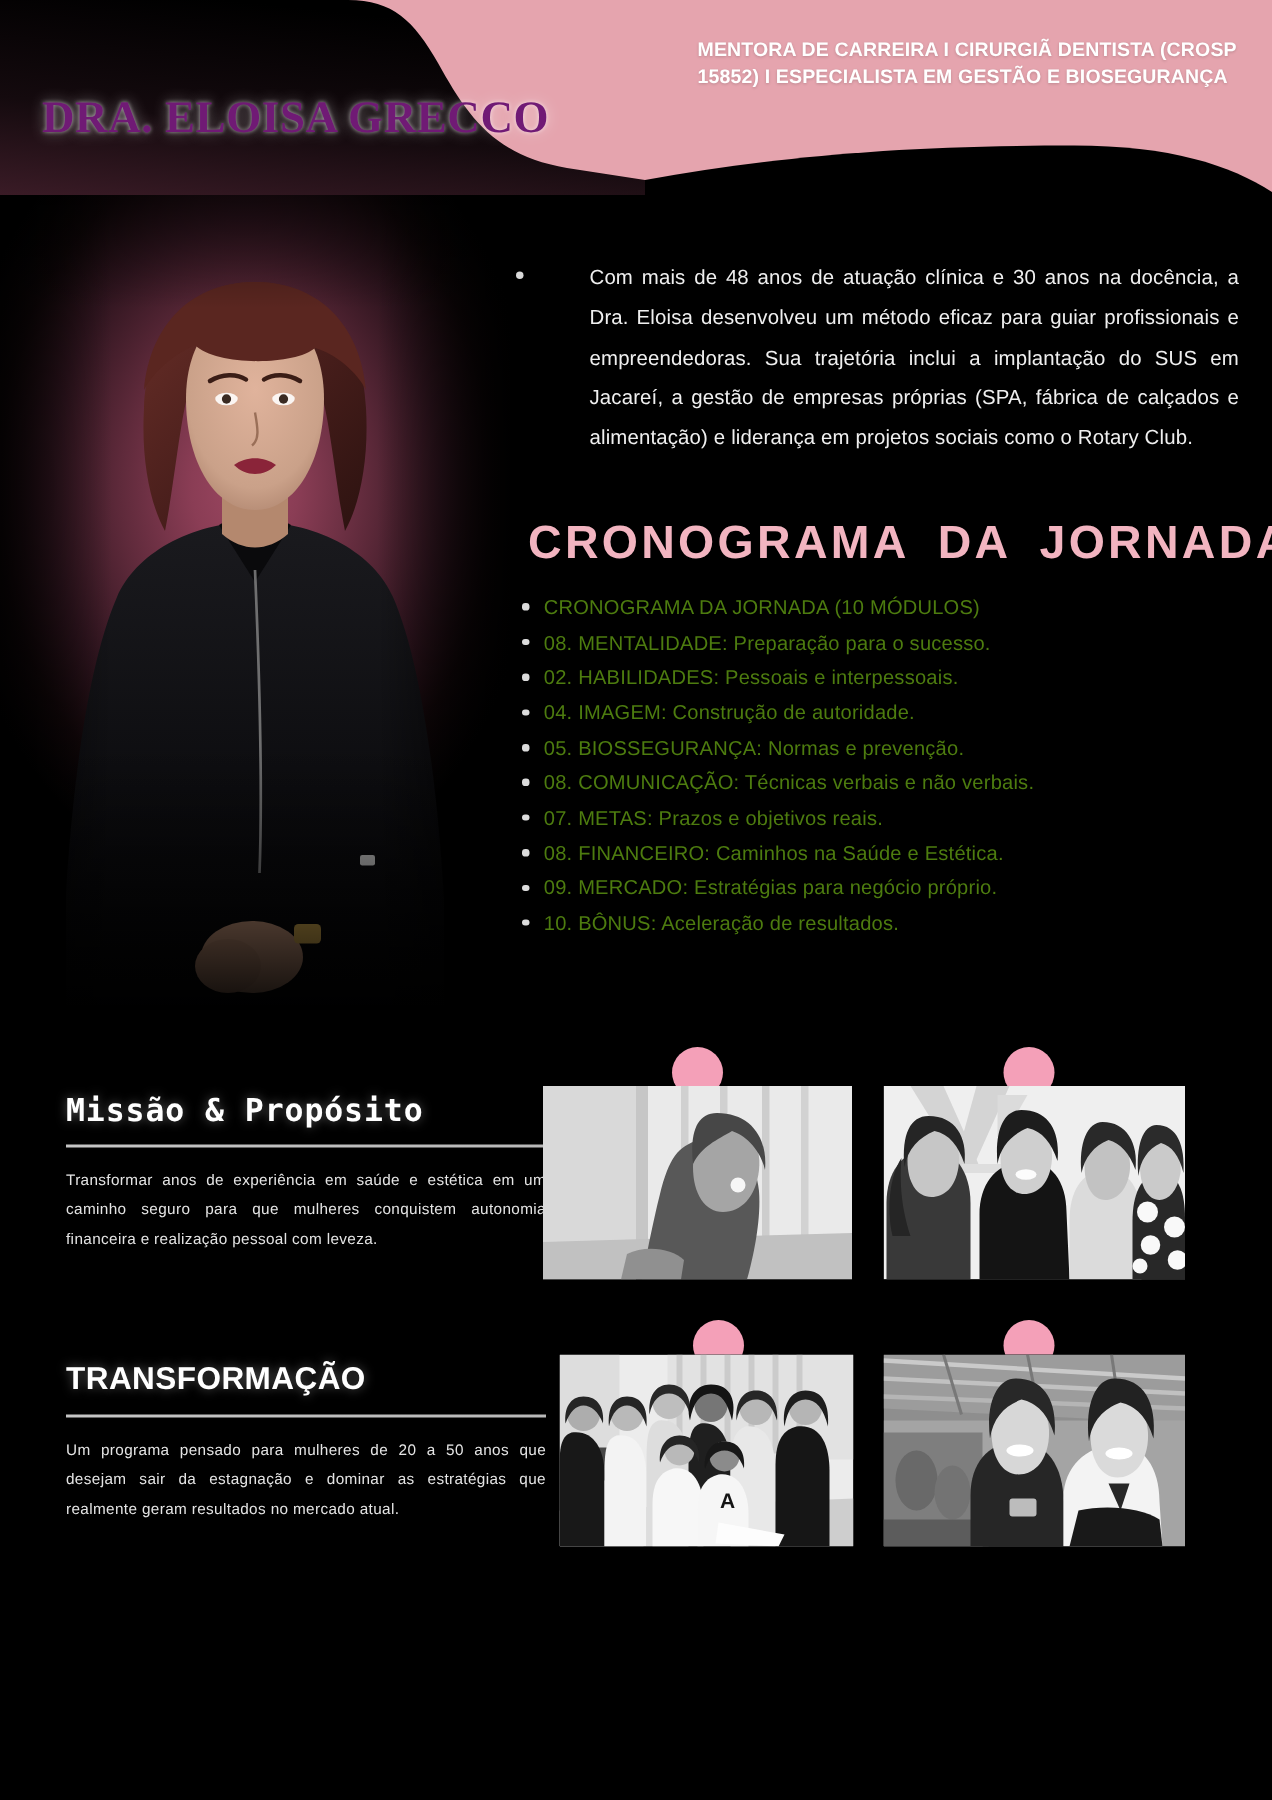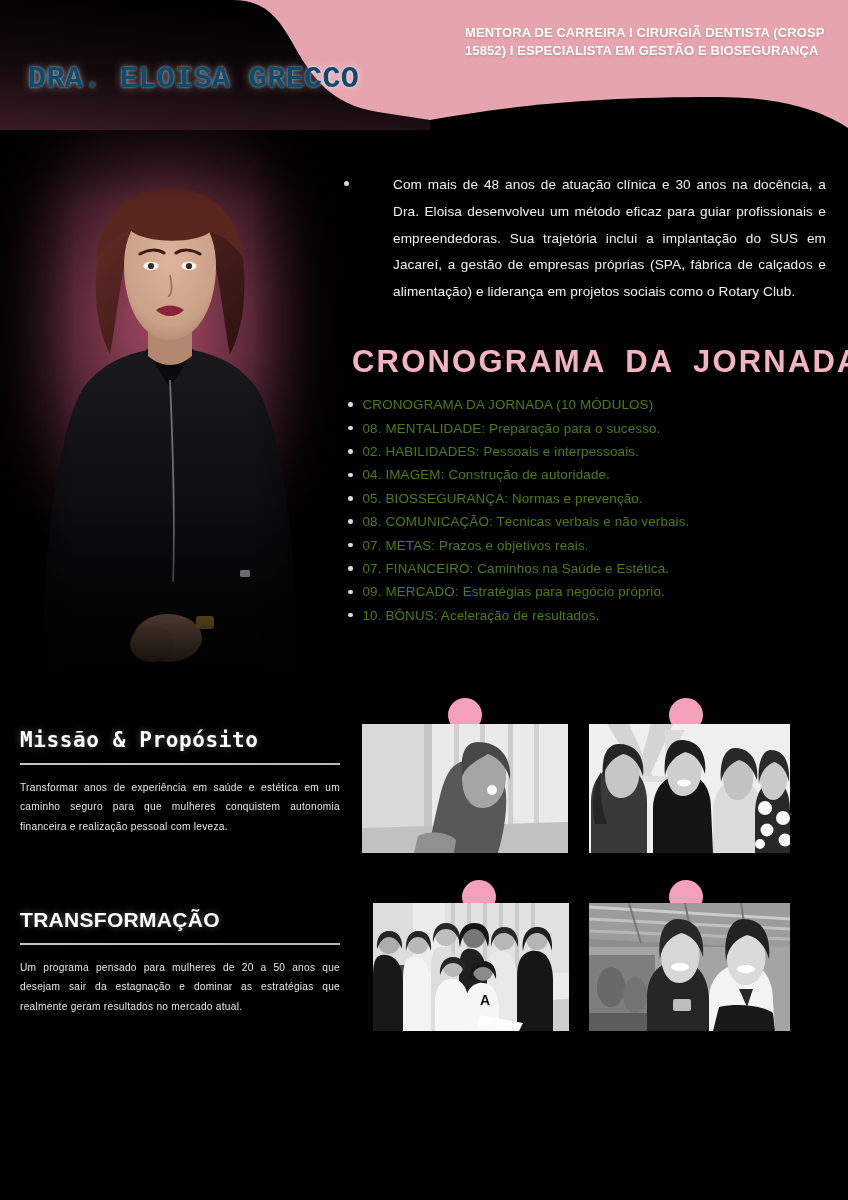--- a/index.html
+++ b/index.html
@@ -22,25 +22,25 @@
     background:#e5a4ae;
     overflow:hidden;
   }
   .header-black {
     position:absolute; left:0; top:0; width:848px; height:130px;
   }
   .header-black svg { display:block; }
 
   .name-title {
     position:absolute; left:28px; top:62px;
-    font-family:Liberation Mono, monospace;
+    font-family:Liberation Serif, serif;
     font-weight:bold;
     font-size:30px;
     letter-spacing:0.4px;
-    color:#0c4a6e;
+    color:#701a75;
     text-shadow:0 0 10px rgba(255,255,255,0.45), 0 0 3px rgba(255,255,255,0.6);
     white-space:nowrap;
     z-index:5;
   }
   .credentials {
     position:absolute; left:465px; top:24px; width:392px;
     font-family:Liberation Sans, sans-serif;
     font-weight:bold;
     font-size:13px;
     line-height:1.42;
@@ -99,21 +99,21 @@
   .module-item { display:flex; align-items:center; height:23.4px; }
   .module-dot {
     flex:0 0 auto; width:4.5px; height:4.5px; border-radius:50%;
     background:#dcdcdc; margin-right:10px;
   }
   .module-text {
     font-size:13.4px; color:#4d7c0f; letter-spacing:0.15px; white-space:nowrap;
   }
 
   
-  .lower-sec { position:absolute; width:320px; left:20px; }
+  .lower-sec { position:absolute; width:320px; left:44px; }
   .lower-sec.mission { top:728px; }
   .lower-sec.transform { top:908px; }
 
   .lower-title {
     font-weight:bold; color:#ffffff;
     text-shadow:0 0 7px rgba(255,255,255,0.35);
   }
   .lower-title.mission-t {
     font-family:"DejaVu Sans Mono", monospace;
     font-size:21px; letter-spacing:0.6px;
@@ -261,21 +261,21 @@
     <div class="module-item">
         <span class="module-dot"></span>
         <span class="module-text">08. COMUNICAÇÃO: Técnicas verbais e não verbais.</span>
       </div>
     <div class="module-item">
         <span class="module-dot"></span>
         <span class="module-text">07. METAS: Prazos e objetivos reais.</span>
       </div>
     <div class="module-item">
         <span class="module-dot"></span>
-        <span class="module-text">07. FINANCEIRO: Caminhos na Saúde e Estética.</span>
+        <span class="module-text">08. FINANCEIRO: Caminhos na Saúde e Estética.</span>
       </div>
     <div class="module-item">
         <span class="module-dot"></span>
         <span class="module-text">09. MERCADO: Estratégias para negócio próprio.</span>
       </div>
     <div class="module-item">
         <span class="module-dot"></span>
         <span class="module-text">10. BÔNUS: Aceleração de resultados.</span>
       </div>
   </div>

